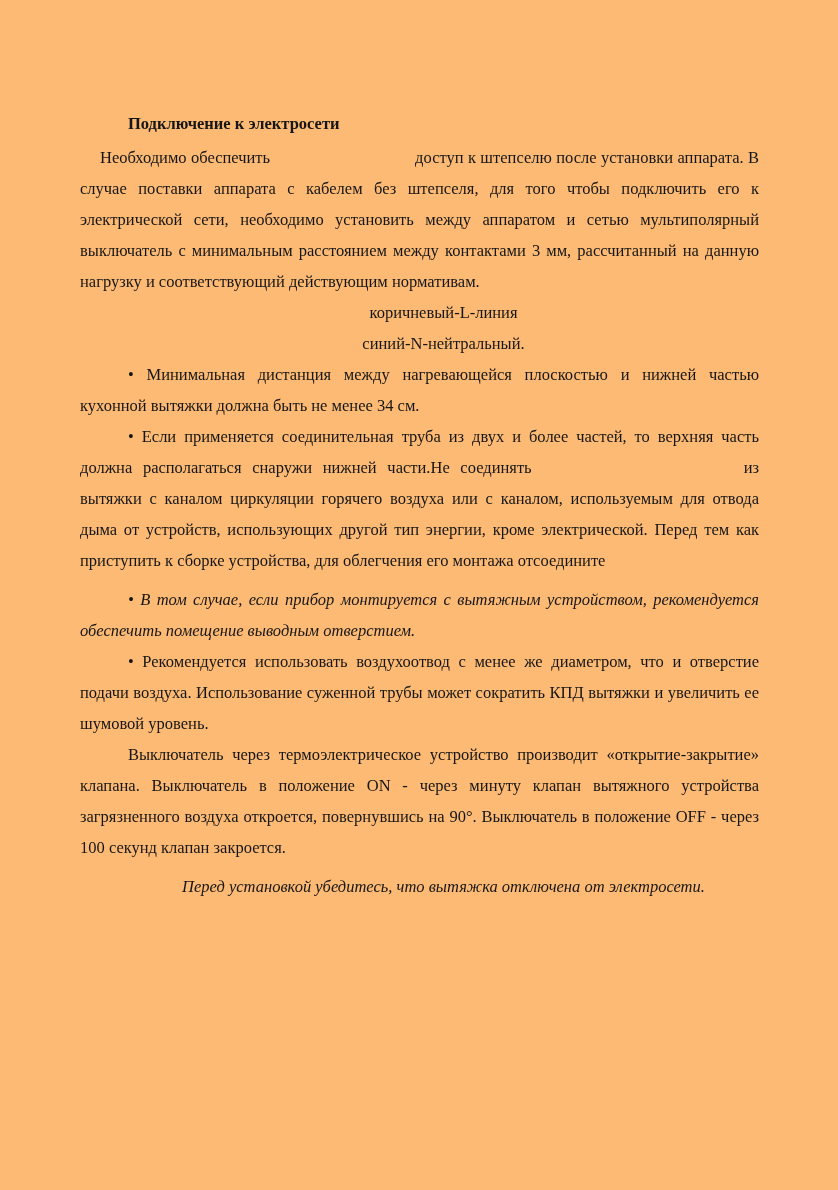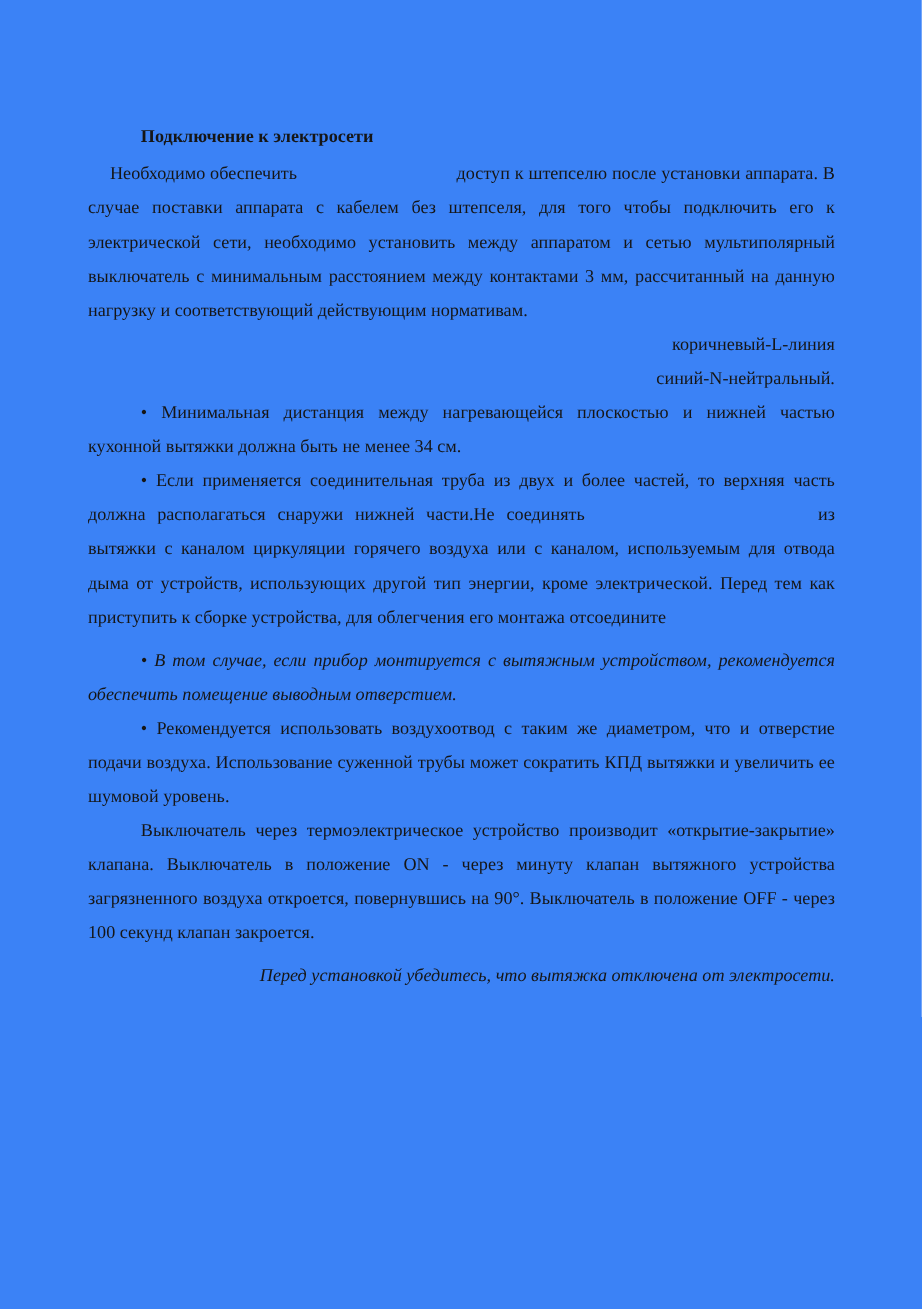--- a/index.html
+++ b/index.html
@@ -12,36 +12,36 @@
     height: 1190px;
     overflow: hidden;
     font-family: "Liberation Serif", "DejaVu Serif", serif;
     color: #161616;
   }
   .page {
     box-sizing: border-box;
     width: 838px;
     height: 1190px;
     padding: 108px 79px 60px 80px;
-    background: #3b82f6;
+    background: #fdba74;
   }
   .doc-title {
     font-weight: bold;
     font-size: 16.5px;
     line-height: 32px;
     margin: 0 0 2px 0;
     text-indent: 48px;
   }
   p {
     margin: 0;
     font-size: 16.5px;
     line-height: 31px;
     text-align: justify;
   }
-  p.no-justify { text-align: right; }
+  p.no-justify { text-align: center; }
   .indent-sm { text-indent: 20px; }
   .indent-md { text-indent: 28px; }
   .indent-lg { text-indent: 48px; }
   .mt-gap { margin-top: 8px; font-style: italic; }
   .gap {
     display: inline-block;
     height: 1px;
     vertical-align: baseline;
   }
   .gap-intro { width: 145px; }
@@ -62,20 +62,20 @@
   <p class="indent-lg no-justify">синий-N-нейтральный.</p>
 
   <p class="indent-lg">• Минимальная дистанция между нагревающейся плоскостью и нижней частью кухонной вытяжки должна быть не менее 34 см.</p>
 
   <p class="indent-lg">
     <span>• Если применяется соединительная труба из двух и более частей, то верхняя часть должна располагаться снаружи нижней части.Не соединять</span><span class="gap gap-pipe"></span><span>из вытяжки с   каналом   циркуляции горячего воздуха или с каналом, используемым для отвода дыма от устройств, использующих другой тип энергии, кроме электрической. Перед тем как приступить к  сборке устройства,  для  облегчения  его  монтажа отсоедините</span>
   </p>
 
   <p class="indent-lg mt-gap">• В том случае, если прибор монтируется с вытяжным устройством, рекомендуется обеспечить помещение выводным отверстием.</p>
 
-  <p class="indent-lg">• Рекомендуется использовать воздухоотвод с таким же диаметром, что и отверстие подачи воздуха. Использование суженной трубы может сократить КПД вытяжки и увеличить ее шумовой уровень.</p>
+  <p class="indent-lg">• Рекомендуется использовать воздухоотвод с менее же диаметром, что и отверстие подачи воздуха. Использование суженной трубы может сократить КПД вытяжки и увеличить ее шумовой уровень.</p>
 
 
   <p class="indent-lg">Выключатель через термоэлектрическое устройство производит «открытие-закрытие» клапана. Выключатель в положение ON - через минуту клапан вытяжного устройства загрязненного воздуха откроется, повернувшись на 90°. Выключатель в положение OFF - через 100 секунд клапан закроется.</p>
 
   <p class="indent-lg mt-gap no-justify">Перед установкой убедитесь, что вытяжка отключена от электросети.</p>
 
 </div>
 
 </body></html>

